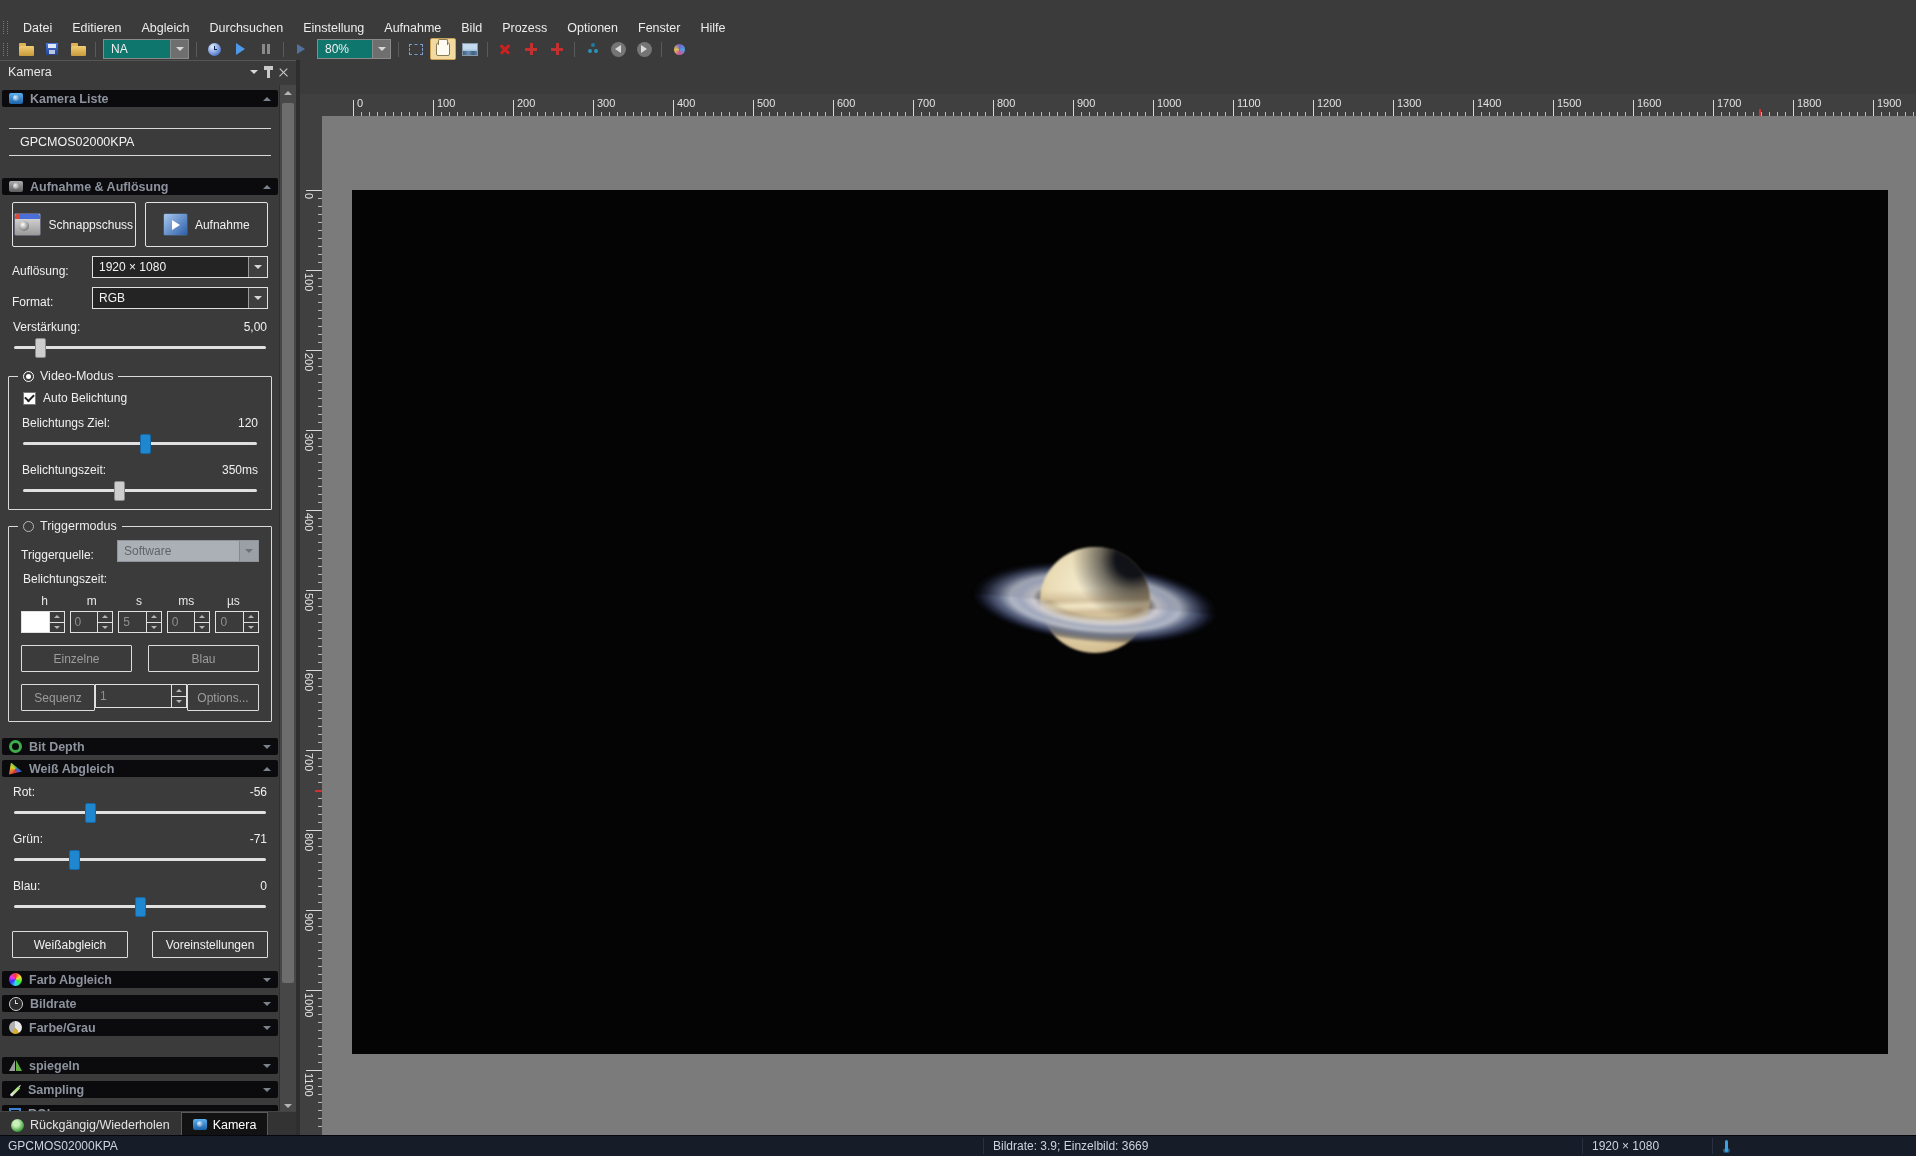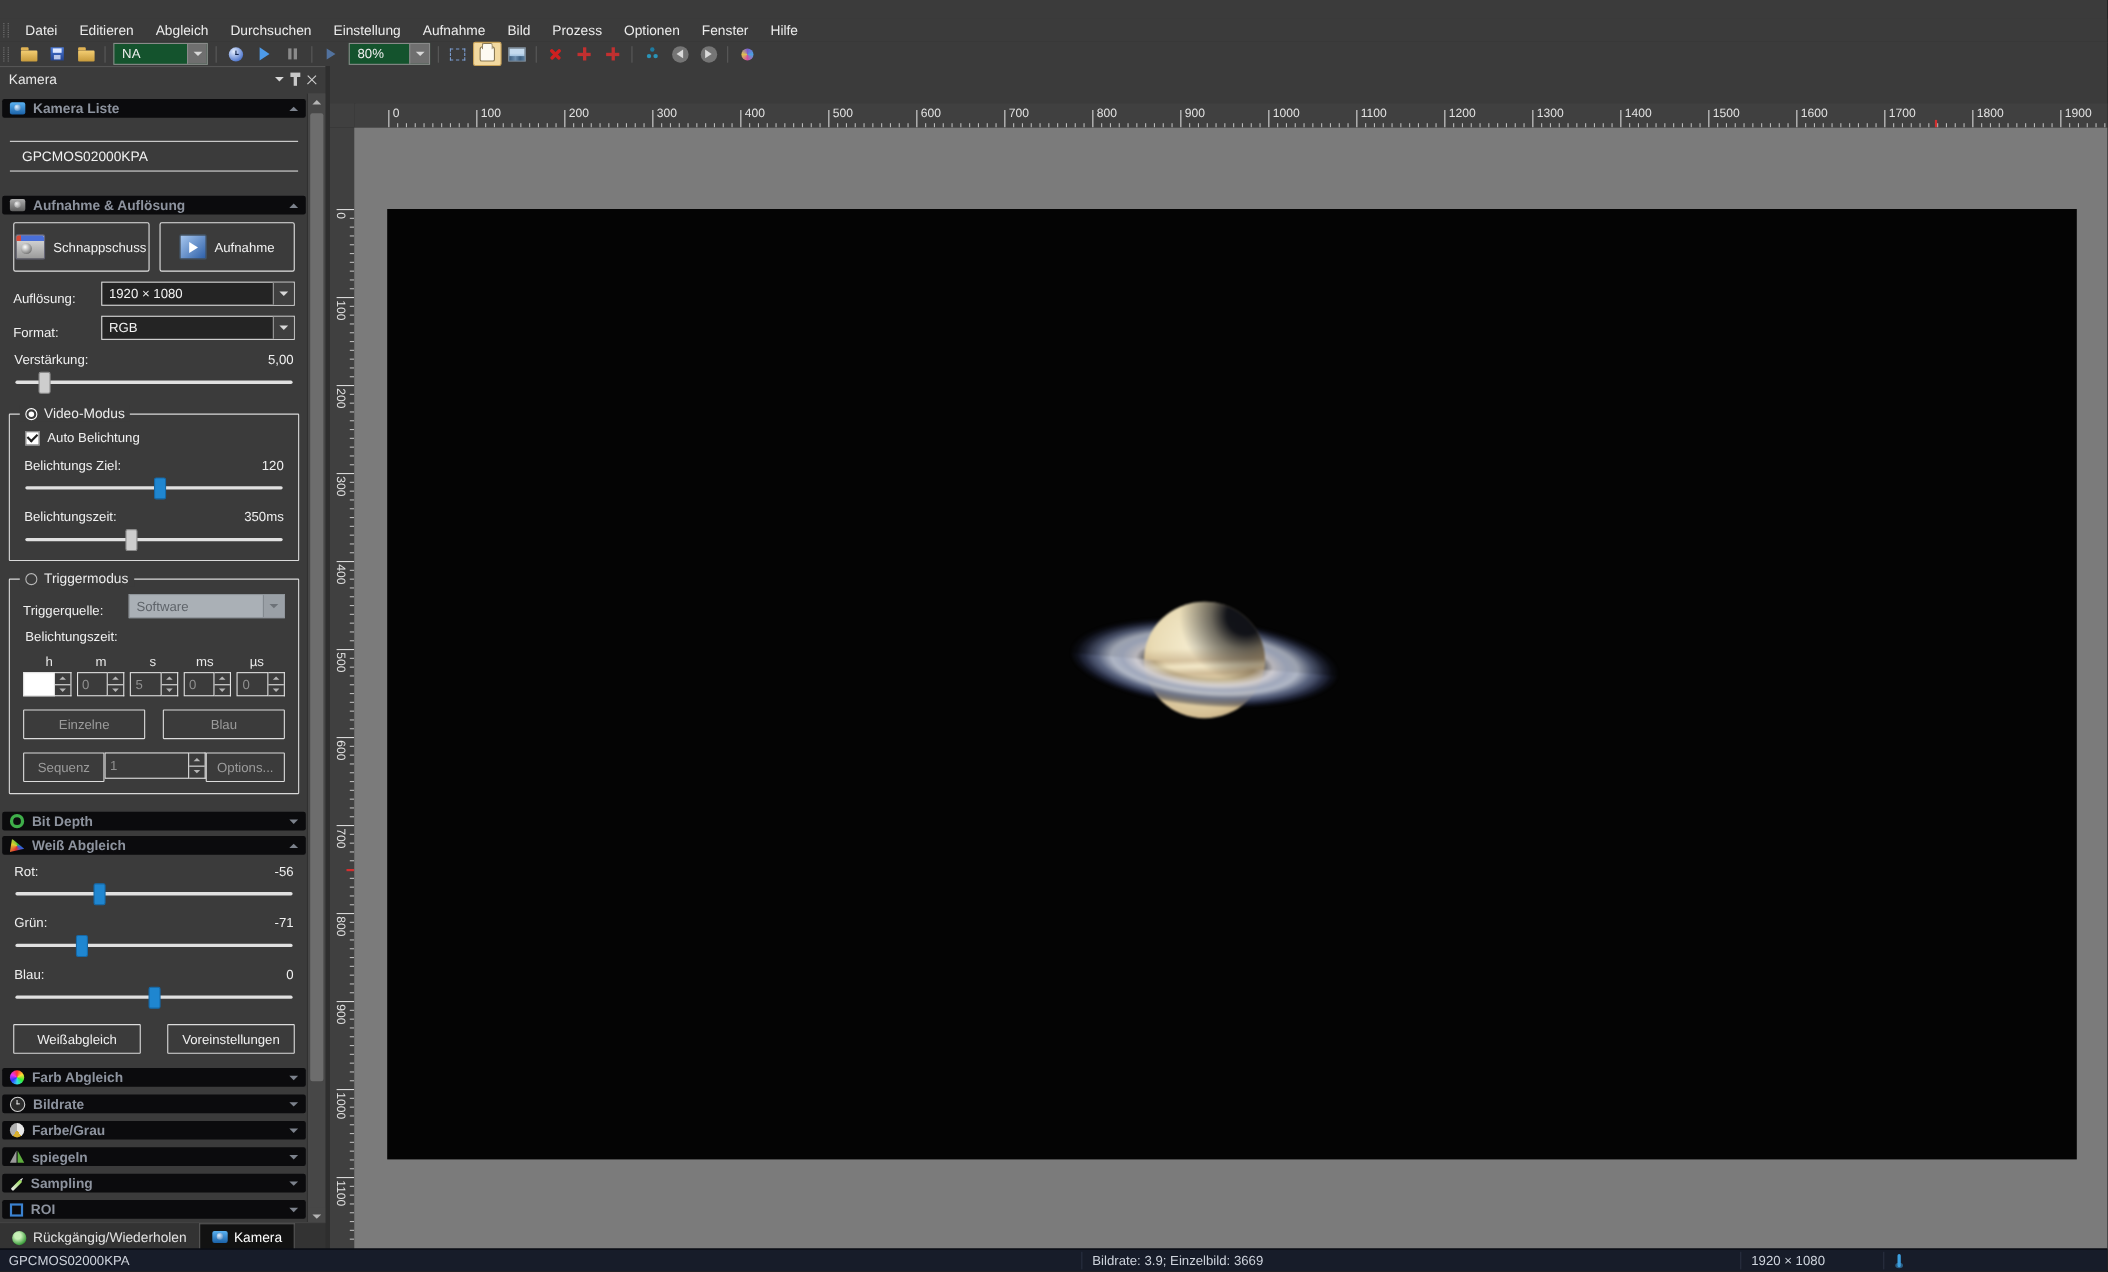--- a/index.html
+++ b/index.html
@@ -25,21 +25,21 @@
   
   .menubar{position:absolute;left:0;top:17px;width:100%;height:21px;background:#3b3b3b;display:flex;align-items:center;border-bottom:1px solid #333;}
   .grip{width:3px;height:13px;border-left:1px dotted #777;border-right:1px dotted #777;margin:0 5px 0 3px;}
   .menu-item{padding:0 10px;height:100%;display:flex;align-items:center;color:#ececec;font-size:12.5px;}
 
   
   .toolbar{position:absolute;left:0;top:38px;width:100%;height:22px;background:#3b3b3b;display:flex;align-items:center;border-bottom:1px solid #2c2c2c;}
   .tbtn{height:20px;min-width:24px;display:flex;align-items:center;justify-content:center;margin:0 1px;border-radius:2px;}
   .tbtn.active{background:#f2d9a0;border:1px solid #c9a35a;}
   .tsep{width:1px;height:15px;background:#5a5a5a;margin:0 4px;}
-  .tcombo{display:flex;height:18px;border:1px solid #8a8a8a;background:#14532d;align-items:stretch;margin:0 3px;}
+  .tcombo{display:flex;height:18px;border:1px solid #8a8a8a;background:#0f766e;align-items:stretch;margin:0 3px;}
   .tcombo .val{padding:0 7px;display:flex;align-items:center;color:#f0f0f0;font-size:12px;min-width:40px;}
   .tcombo .arr{width:17px;background:#6f6f6f;border-left:1px solid #8a8a8a;display:flex;align-items:center;justify-content:center;}
   .caret-down{width:0;height:0;border-left:4px solid transparent;border-right:4px solid transparent;border-top:4px solid #d8d8d8;}
 
   .i-folder{width:15px;height:10px;background:linear-gradient(#f3cd72,#c79a3b);border-radius:1px;position:relative;margin-top:3px;}
   .i-folder::before{content:"";position:absolute;top:-3px;left:0;width:7px;height:3px;background:#e0b254;border-radius:1px 1px 0 0;}
   .i-save{width:12px;height:12px;background:linear-gradient(#4a79d8,#23438f);position:relative;}
   .i-save::before{content:"";position:absolute;top:1px;left:2px;width:8px;height:4px;background:#dfe8ff;}
   .i-save::after{content:"";position:absolute;bottom:1px;left:3px;width:6px;height:4px;background:#b9c6e8;}
   .i-clock{width:13px;height:13px;border-radius:50%;background:radial-gradient(circle at 35% 30%,#e4eeff,#5a7fd0 70%,#22407f);position:relative;}
@@ -558,21 +558,21 @@
       <div class="sec" style="margin-top:7px;">
         <div class="iclock-w"></div>
         <span>Bildrate</span>
         <div class="car car-dn"></div>
       </div>
       <div class="sec" style="margin-top:7px;">
         <div class="ipie"></div>
         <span>Farbe/Grau</span>
         <div class="car car-dn"></div>
       </div>
-      <div class="sec" style="margin-top:7px;">
+      <div class="sec" style="margin-top:21px;">
         <div class="imirror">
             <i></i>
             <i></i>
           </div>
         <span>spiegeln</span>
         <div class="car car-dn"></div>
       </div>
       <div class="sec" style="margin-top:7px;">
         <div class="ipen"></div>
         <span>Sampling</span>

